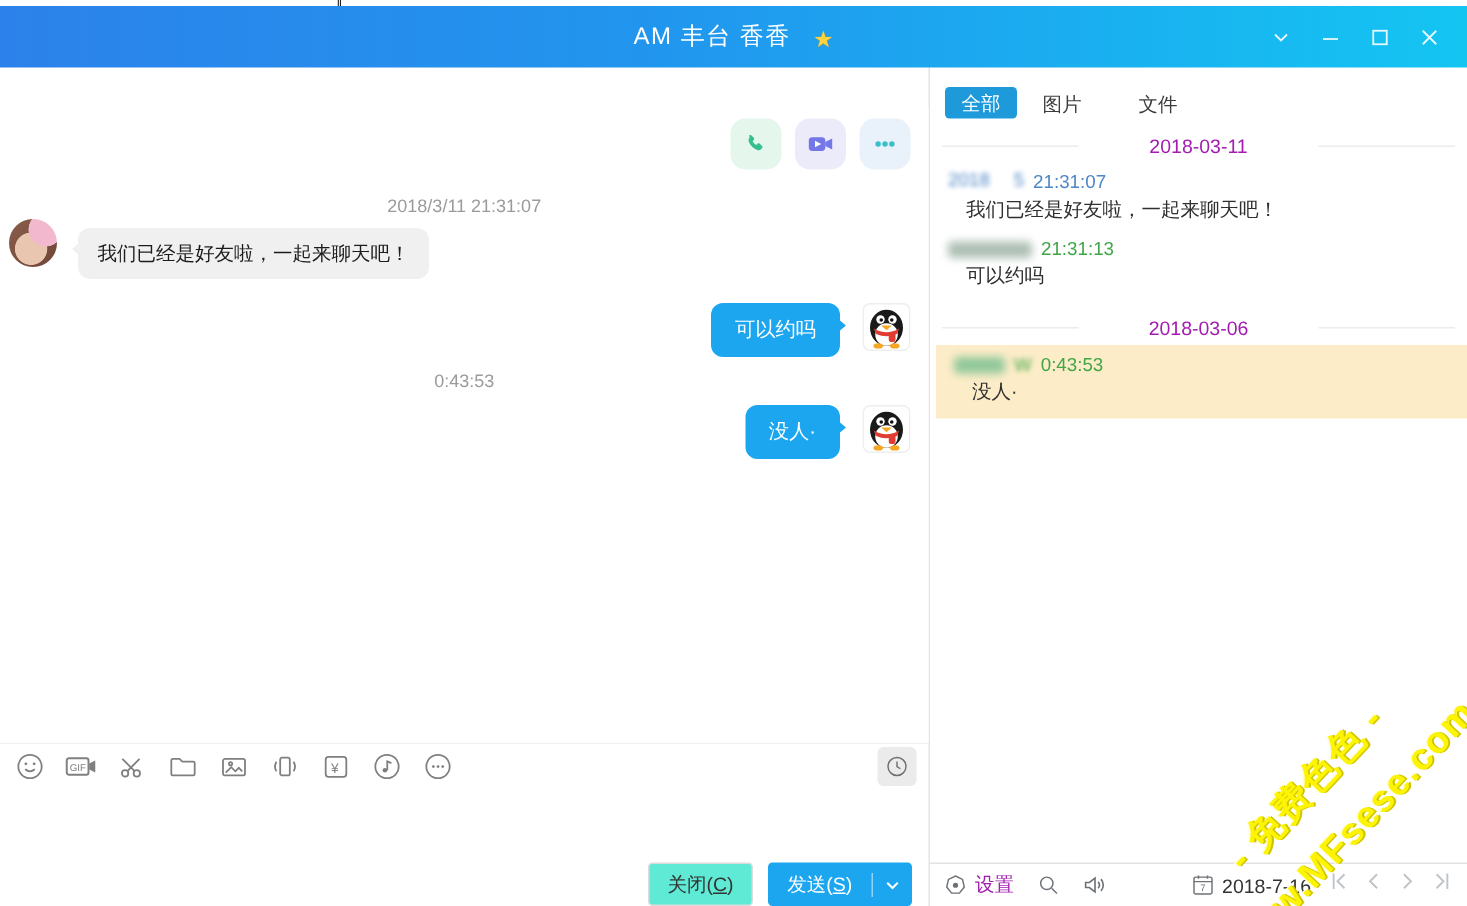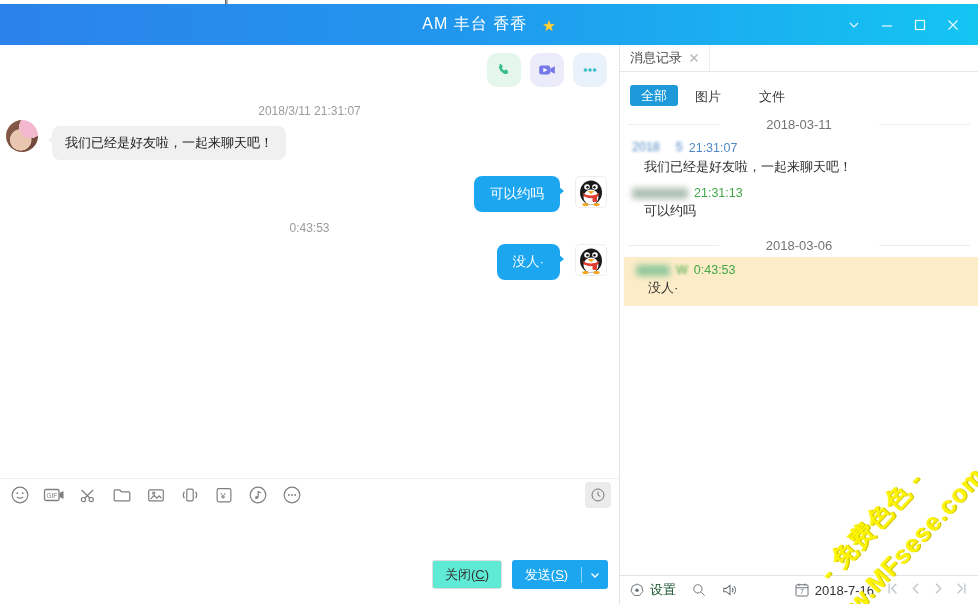--- a/index.html
+++ b/index.html
@@ -16,21 +16,21 @@
               display:flex; align-items:center; justify-content:center; position:relative; }
   .title-wrap { display:flex; align-items:center; gap:15px; }
   .title { color:#fff; font-size:16px; letter-spacing:1px; }
   .star { color:#ffd23e; font-size:15px; text-shadow:0 0 1px #c9992a; position:relative; top:1px; }
   .win-controls { position:absolute; right:14px; top:0; height:41px; display:flex; align-items:center; gap:11px; }
   .win-btn { width:22px; height:22px; display:flex; align-items:center; justify-content:center; cursor:default; }
   .win-btn svg { stroke:rgba(255,255,255,.9); stroke-width:1.2; fill:none; }
 
   
   .main { display:flex; height:559px; }
-  .chat-panel { width:619px; display:flex; flex-direction:column; }
+  .chat-panel { width:619px; display:flex; flex-direction:column;margin-top:26px; }
   .history-panel { width:359px; border-left:1px solid #e4e4e4; display:flex; flex-direction:column; }
 
   
   .chat-display { position:relative; height:433px; background:#fff; }
   .chat-actions { position:absolute; top:8px; right:12px; display:flex; gap:9px; }
   .act-btn { width:34px; height:34px; border-radius:10px; display:flex; align-items:center; justify-content:center; }
   .act-phone { background:#e5f6ec; }
   .act-video { background:#ebebfa; }
   .act-more  { background:#e9f2fa; }
 
@@ -85,37 +85,37 @@
             border-right:1px solid #eee; }
   .hp-tab svg { stroke:#b5b5b5; stroke-width:1.4; }
 
   .hp-filters { height:34px; display:flex; align-items:flex-end; padding-left:10px; }
   .filter { font-size:13px; color:#3c3c3c; }
   .filter.active { width:48px; height:21px; background:#1e9ada; border-radius:3px; color:#fff;
                    display:flex; align-items:center; justify-content:center; }
   .f2 { margin-left:17px; } .f3 { margin-left:38px; }
 
   .hp-content { flex:1; overflow:hidden; font-size:13px; }
-  .date-divider { display:flex; align-items:center; margin:8px 8px 2px; height:20px; color:#737373; font-size:13px;gap:35px; }
+  .date-divider { display:flex; align-items:center; margin:8px 8px 2px; height:20px; color:#a21caf; font-size:13px;gap:35px; }
   .date-divider .line { flex:1; height:1px; background:#ececec; }
   .date-divider span.dtxt { padding:0 12px; }
   .hmsg { padding:1px 0 3px; }
   .nameline { display:flex; align-items:center; gap:6px; padding:2px 12px 1px; font-size:12.5px; }
   .nameline.blue { color:#4f87c6; } .nameline.green { color:#41a648; }
   .mask-text { filter:blur(1.8px); }
   .mask-blob { display:inline-block; height:11px; border-radius:3px; filter:blur(3px); align-self:center; }
   .blob-grey { width:56px; background:#aebfb4; }
   .blob-green { width:34px; background:#8fc79a; }
   .htext { padding:1px 12px 4px 24px; color:#2f2f2f; }
   .highlight { background:#fcedc8; margin-left:4px; padding:4px 0 5px; }
 
   .hp-bottom { height:29px; border-top:1px solid #e2e2e2; display:flex; align-items:center; padding:0 8px; }
   .hpb-icon { display:flex; align-items:center; justify-content:center; }
   .hpb-icon svg { stroke:#6d7277; fill:none; stroke-width:1.3; }
-  .settings-label { font-size:13px; color:#14532d; margin-left:4px; }
+  .settings-label { font-size:13px; color:#a21caf; margin-left:4px; }
   .hp-search { margin-left:14px; } .hp-speaker { margin-left:12px; }
   .hp-cal { margin-left:auto; }
   .hp-date { font-size:13px; color:#333; margin:0 6px 0 4px; }
   .nav-group { display:flex; align-items:center; gap:6px; margin-left:4px; }
   .nav-btn svg { stroke:#bfc4c9; fill:none; stroke-width:1.5; }
 
   
   .watermark { position:absolute; right:-38px; bottom:22px; width:260px; text-align:center;
                transform:rotate(-47deg); color:#fcf403; font-weight:bold; font-size:25px; line-height:42px;
                text-shadow:1px 1px 0 #cfc400, -1px -1px 0 #fffde0; letter-spacing:1px;
@@ -319,28 +319,20 @@
           <span class="send-arrow">
             <svg width="12" height="12" viewBox="0 0 12 12">
                 <path d="M2.5 4.5 l3.5 3.5 3.5-3.5"></path>
               </svg>
           </span>
         </div>
       </div>
     </div>
 
     <div class="history-panel">
-      <div class="hp-tabrow">
-        <div class="hp-tab">
-          <span>消息记录</span>
-          <svg width="10" height="10" viewBox="0 0 10 10" fill="none">
-              <path d="M1.5 1.5 l7 7 M8.5 1.5 l-7 7"></path>
-            </svg>
-        </div>
-      </div>
 
       <div class="hp-filters">
         <div class="filter active">全部</div>
         <div class="filter f2">图片</div>
         <div class="filter f3">文件</div>
       </div>
 
       <div class="hp-content">
         <div class="date-divider">
           <span class="line"></span>

